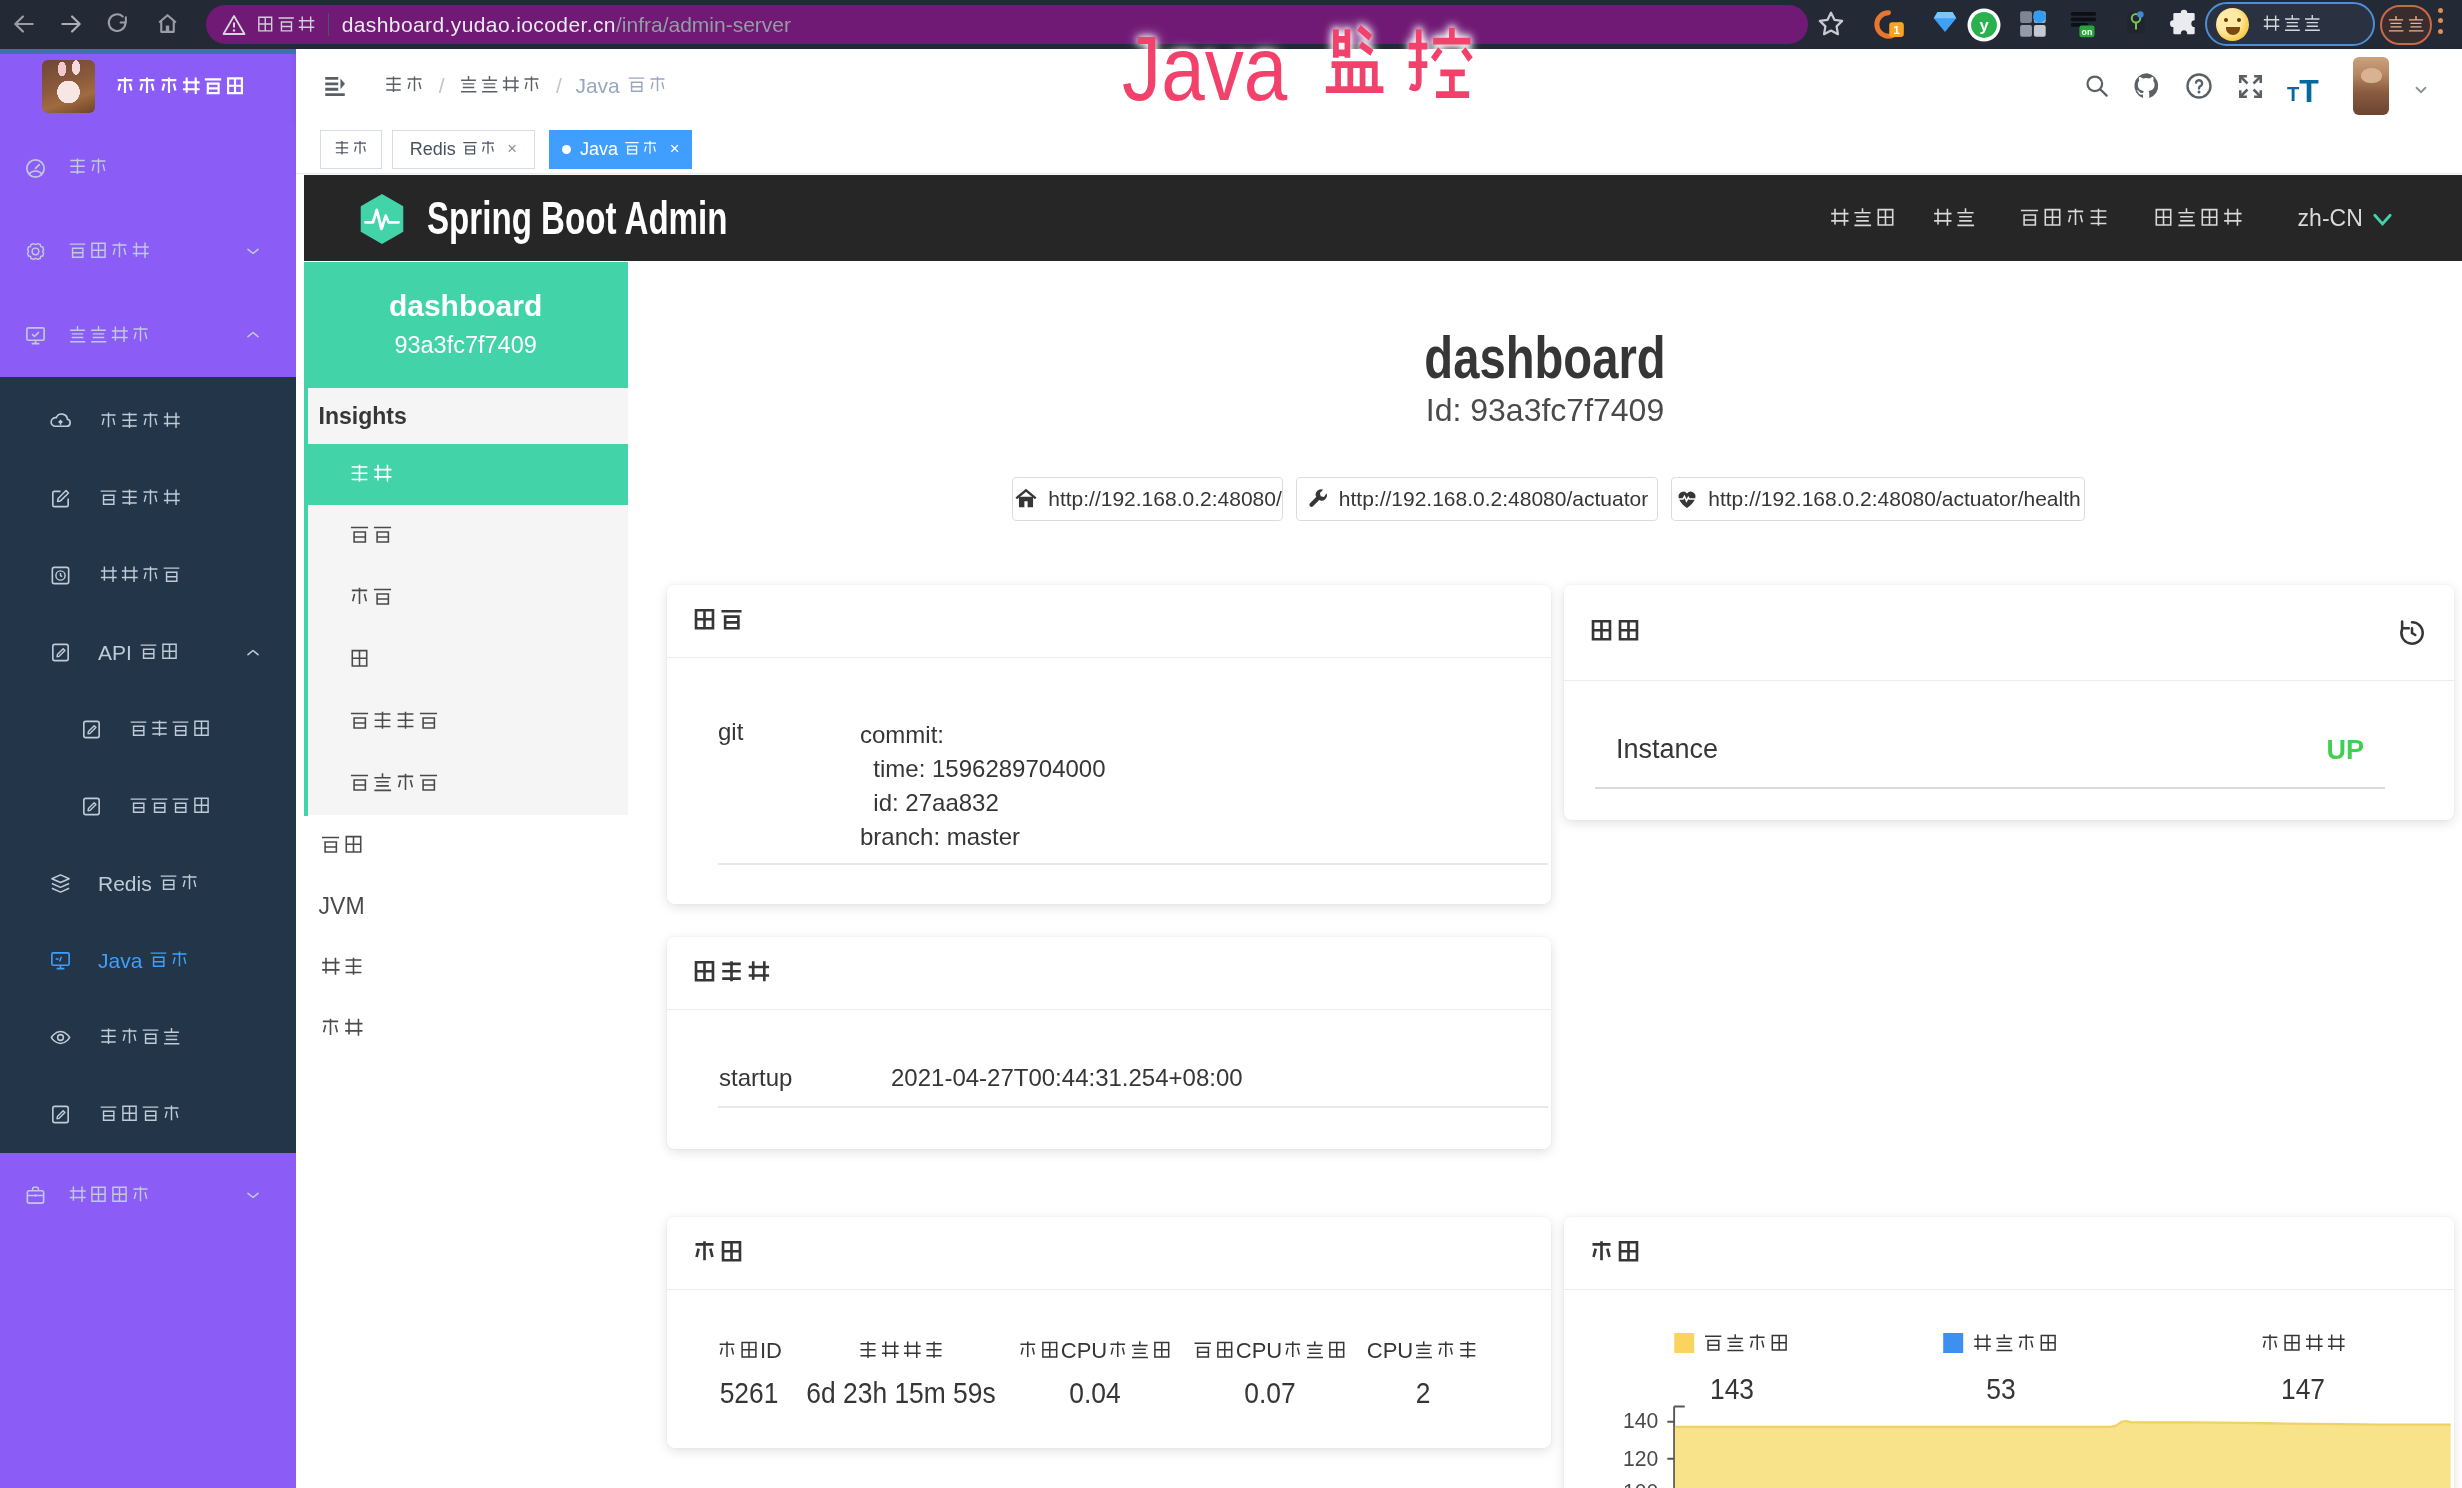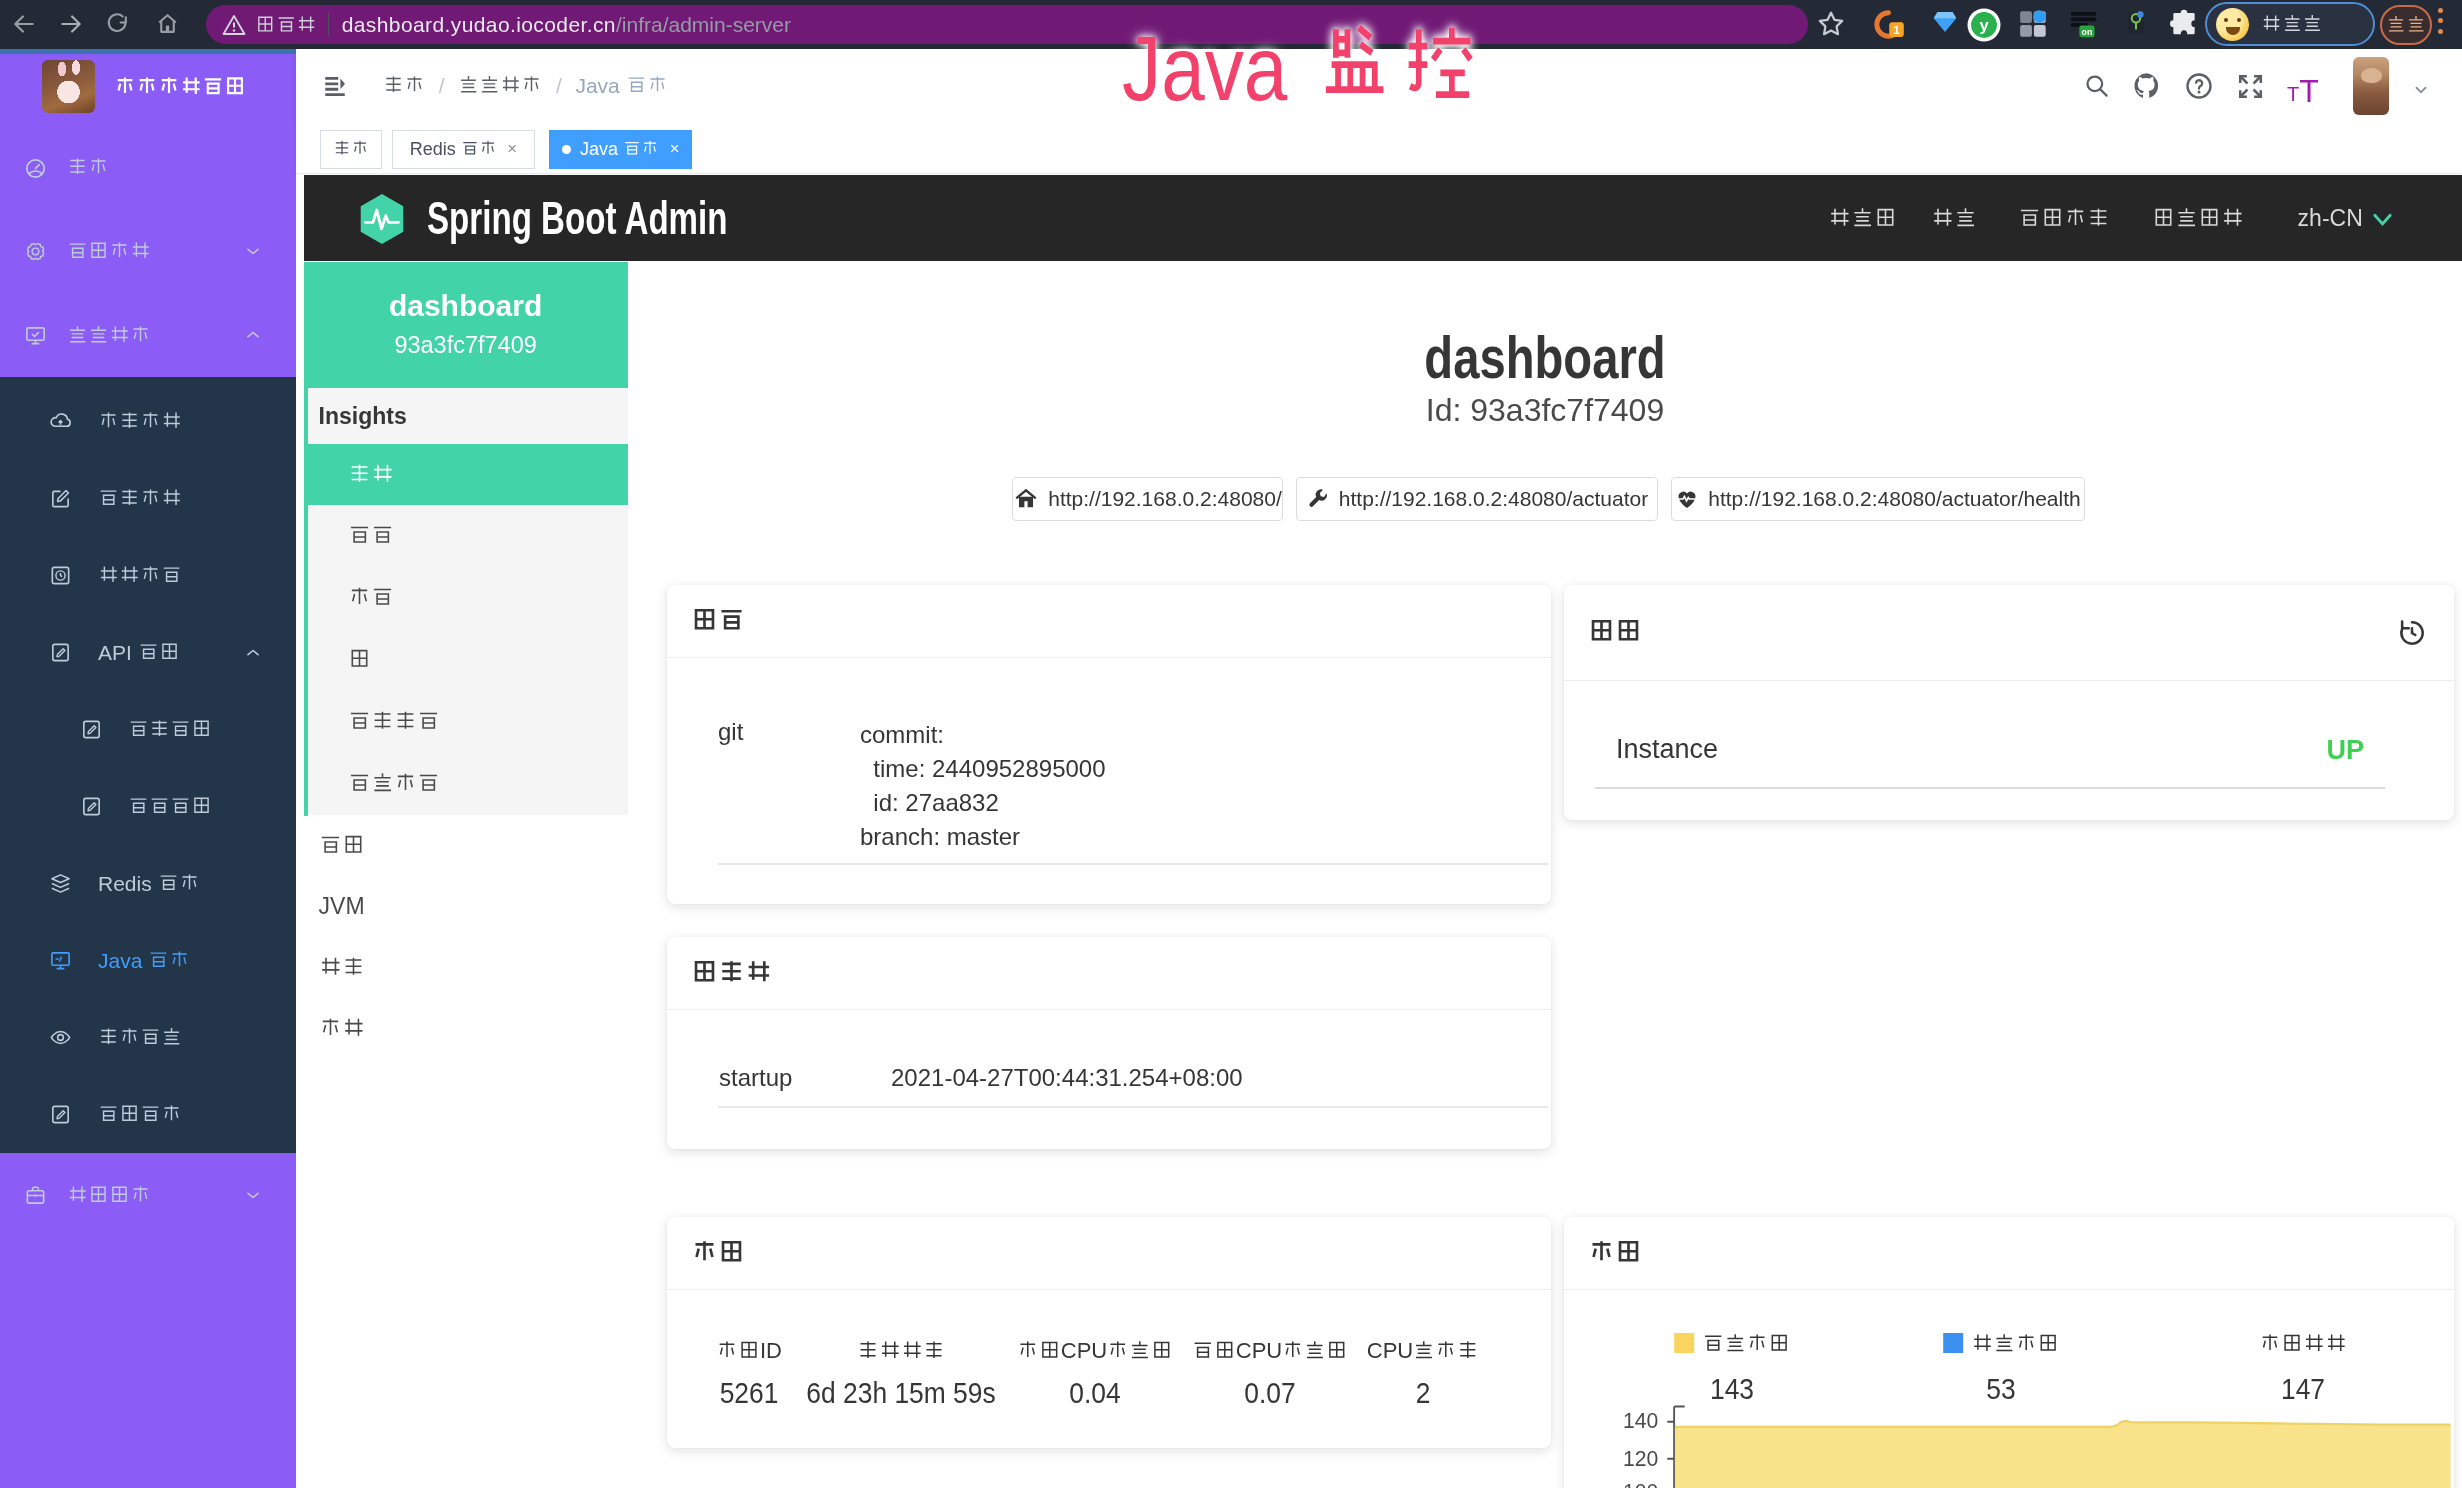--- a/index.html
+++ b/index.html
@@ -477,21 +477,21 @@
           <path d="M9.6 9.3a2.5 2.5 0 1 1 3.2 3c-.7.3-.8.8-.8 1.6" fill="none" stroke="#5b6065" stroke-width="1.9" stroke-linecap="round"></path>
           <circle cx="12" cy="16.8" r="1.2" fill="#5b6065"></circle>
         </svg>
       </div>
   <div class="abs" style="left:1940px;top:23px">
         <svg class="ic" width="29" height="29" viewBox="0 0 24 24">
           <path d="M9 3.5H3.5V9M15 3.5h5.5V9M9 20.5H3.5V15M15 20.5h5.5V15" fill="none" stroke="#5b6065" stroke-width="2.1"></path>
           <path d="M3.5 3.5l6 6M20.5 3.5l-6 6M3.5 20.5l6-6M20.5 20.5l-6-6" stroke="#5b6065" stroke-width="2.1"></path>
         </svg>
       </div>
-  <div class="abs" style="left:1991px;top:24px;font-weight:normal;color:#a21caf"><span style="font-size:20px;vertical-align:0.8px">T</span><span style="font-size:32px">T</span></div>
+  <div class="abs" style="left:1991px;top:24px;font-weight:bold;color:#0369a1"><span style="font-size:20px;vertical-align:0.8px">T</span><span style="font-size:32px">T</span></div>
   <div class="abs" style="left:2057px;top:8.3px;width:36px;height:58px;border-radius:6px;background:linear-gradient(180deg,#caa17e 0%,#b58763 30%,#8a5c41 60%,#6b4430 100%)">
         <i style="position:absolute;left:7.6px;top:10.6px;width:21px;height:15px;border-radius:50% 50% 45% 45%;background:#d9b291"></i>
       </div>
   <div class="abs" style="left:2116px;top:32px">
         <svg class="ic" width="18" height="18" viewBox="0 0 24 24">
           <path d="M6 9l6 6 6-6" fill="none" stroke="#8a9097" stroke-width="2.4" stroke-linecap="round"></path>
         </svg>
       </div>
  </div>
  <div id="tags">
@@ -656,21 +656,21 @@
   <div class="card" style="left:39px;top:323px;width:884px;height:319px">
    <div class="chead">
           <span><svg class="cjk" viewBox="0 0 100 100">
               <path d="M18 16H82V84H18zM18 50H82M50 16V84" fill="none" stroke="currentColor" stroke-width="10"></path>
             </svg><svg class="cjk" viewBox="0 0 100 100">
               <path d="M12 20H88M26 40H76V84H26zM26 62H76" fill="none" stroke="currentColor" stroke-width="10"></path>
             </svg></span>
         </div>
    <div class="abs" style="left:51px;top:133px;font-size:24px;color:#363636">git</div>
    <div class="abs" style="left:193px;top:133px;font-size:24px;color:#363636;line-height:34px;white-space:pre">commit:
-  time: 2440952895000
+  time: 1596289704000
   id: 27aa832
 branch: master</div>
    <div class="abs" style="left:51px;top:278px;width:830px;height:1.5px;background:#e8e8e8"></div>
   </div>
   <div class="card" style="left:936px;top:323px;width:890px;height:235px">
    <div class="chead" style="height:96px">
           <span><svg class="cjk" viewBox="0 0 100 100">
               <path d="M18 16H82V84H18zM18 50H82M50 16V84" fill="none" stroke="currentColor" stroke-width="10"></path>
             </svg><svg class="cjk" viewBox="0 0 100 100">
               <path d="M18 16H82V84H18zM18 50H82M50 16V84" fill="none" stroke="currentColor" stroke-width="10"></path>

